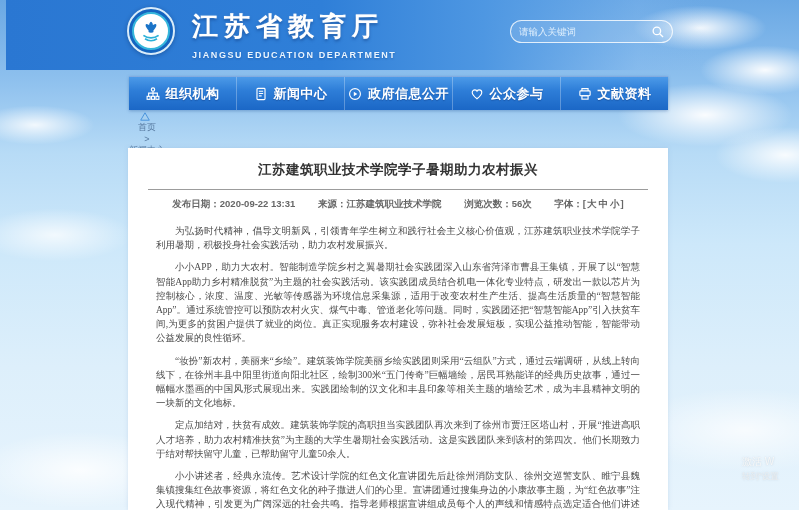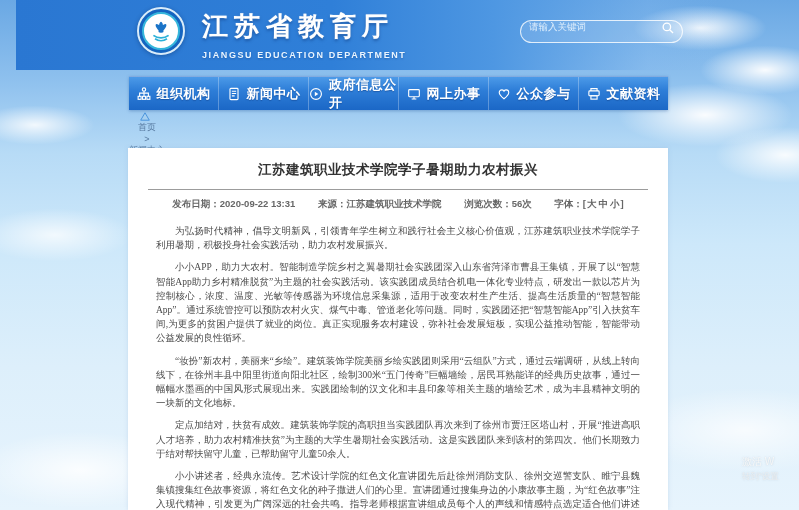--- a/index.html
+++ b/index.html
@@ -18,37 +18,37 @@
       radial-gradient(ellipse 125px 45px at 705px 115px, rgba(255,255,255,.95) 0%, rgba(255,255,255,0) 70%),
       radial-gradient(ellipse 100px 40px at 785px 155px, rgba(255,255,255,.9) 0%, rgba(255,255,255,0) 70%),
       radial-gradient(ellipse 85px 28px at 35px 125px, rgba(255,255,255,.85) 0%, rgba(255,255,255,0) 70%),
       radial-gradient(ellipse 110px 38px at 55px 235px, rgba(255,255,255,.75) 0%, rgba(255,255,255,0) 70%),
       radial-gradient(ellipse 150px 55px at 80px 470px, rgba(255,255,255,.85) 0%, rgba(255,255,255,0) 70%),
       radial-gradient(ellipse 220px 60px at 400px 515px, rgba(255,255,255,.8) 0%, rgba(255,255,255,0) 70%),
       radial-gradient(ellipse 170px 60px at 745px 430px, rgba(255,255,255,.75) 0%, rgba(255,255,255,0) 70%);
   }
   
   .header {
-    position:absolute; left:16px; top:0; width:702px; height:70px; z-index:1;
+    position:absolute; left:6px; top:0; width:702px; height:70px; z-index:1;
     background:linear-gradient(90deg,#2a77d2 0%,#2f7fd8 45%,#4e97e2 68%,rgba(125,180,238,.3) 90%,rgba(160,205,245,0) 100%);
     text-decoration:underline;
   }
   .logo { position:absolute; left:121px; top:7px; width:48px; height:48px; border-radius:50%;
     background:#1565c0; border:2px solid #d9ecfa; display:flex; align-items:center; justify-content:center;
     box-shadow:0 1px 4px rgba(10,50,110,.45); }
   .logo-inner { width:38px; height:38px; border-radius:50%; background:#fff; border:2.5px solid #36b6dc;
     display:flex; align-items:center; justify-content:center; }
   .site-title { position:absolute; left:186px; top:9px; }
   .site-name { font-size:26px; font-weight:bold; color:#fff; letter-spacing:6px;
     text-shadow:0 2px 3px rgba(15,60,130,.55), 0 0 1px rgba(255,255,255,.6); }
   .site-name-en { margin-top:6px; font-size:9px; font-weight:bold; color:#eaf5ff; letter-spacing:1.6px;
     text-shadow:0 1px 2px rgba(15,60,130,.4); }
   .search { position:absolute; left:504px; top:20px; width:163px; height:23px;
     border:1px solid rgba(255,255,255,.8); border-radius:12px; background:rgba(255,255,255,.12);
-    display:flex; align-items:flex-start; padding:0 8px; }
+    display:flex; align-items:center; padding:0 8px; }
   .search input { flex:1; border:none; outline:none; background:transparent; color:#fff; font-size:9.5px; }
   .search input::placeholder { color:rgba(235,246,255,.9); }
   .search-icon { display:flex; cursor:pointer; }
   
   .navbar { position:absolute; left:129px; top:76px; width:539px; height:34px; z-index:2; display:flex;
     background:linear-gradient(180deg,#4c9ae8 0%,#2e7ed8 40%,#1b67c6 100%);
     border-top:1px solid rgba(255,255,255,.45); box-shadow:0 1px 3px rgba(20,70,140,.35); }
   .nav-item { flex:1; display:flex; align-items:center; justify-content:center; gap:6px; cursor:pointer;
     border-left:1px solid rgba(255,255,255,.28); }
   .nav-item:first-child { border-left:none; }
@@ -136,29 +136,20 @@
       <svg width="14" height="14" viewBox="0 0 15 15" fill="none" stroke="#fff" stroke-width="1.2">
         <circle cx="7.5" cy="7.5" r="5.8"></circle>
           <path d="M6.2 5l3.8 2.5-3.8 2.5z" fill="#fff" stroke="none"></path>
       </svg>
     </span>
     <span class="lbl">政府信息公开</span>
   </div>
   <div class="nav-item">
     <span class="nav-ic">
       <svg width="14" height="14" viewBox="0 0 15 15" fill="none" stroke="#fff" stroke-width="1.2">
-        <rect x="1.8" y="2.8" width="11.4" height="7.6" rx="1"></rect>
-          <path d="M7.5 10.4v2.2M5 12.8h5"></path>
-      </svg>
-    </span>
-    <span class="lbl">网上办事</span>
-  </div>
-  <div class="nav-item">
-    <span class="nav-ic">
-      <svg width="14" height="14" viewBox="0 0 15 15" fill="none" stroke="#fff" stroke-width="1.2">
         <path d="M7.5 12.6C4.1 10 2.4 8.1 2.4 5.9c0-1.6 1.2-2.8 2.7-2.8 1 0 1.9.5 2.4 1.3.5-.8 1.4-1.3 2.4-1.3 1.5 0 2.7 1.2 2.7 2.8 0 2.2-1.7 4.1-5.1 6.7z"></path>
       </svg>
     </span>
     <span class="lbl">公众参与</span>
   </div>
   <div class="nav-item">
     <span class="nav-ic">
       <svg width="14" height="14" viewBox="0 0 15 15" fill="none" stroke="#fff" stroke-width="1.2">
         <path d="M4.2 4.2V1.8h6.6v2.4"></path>
           <rect x="2" y="4.2" width="11" height="5.2" rx="1"></rect>

